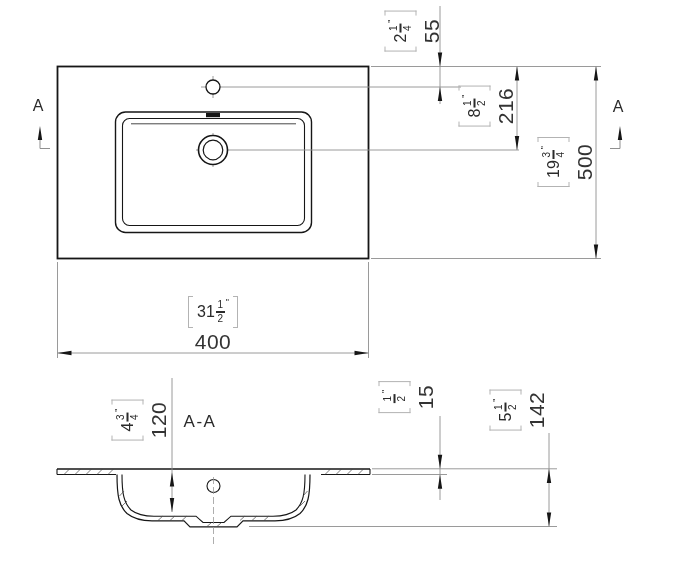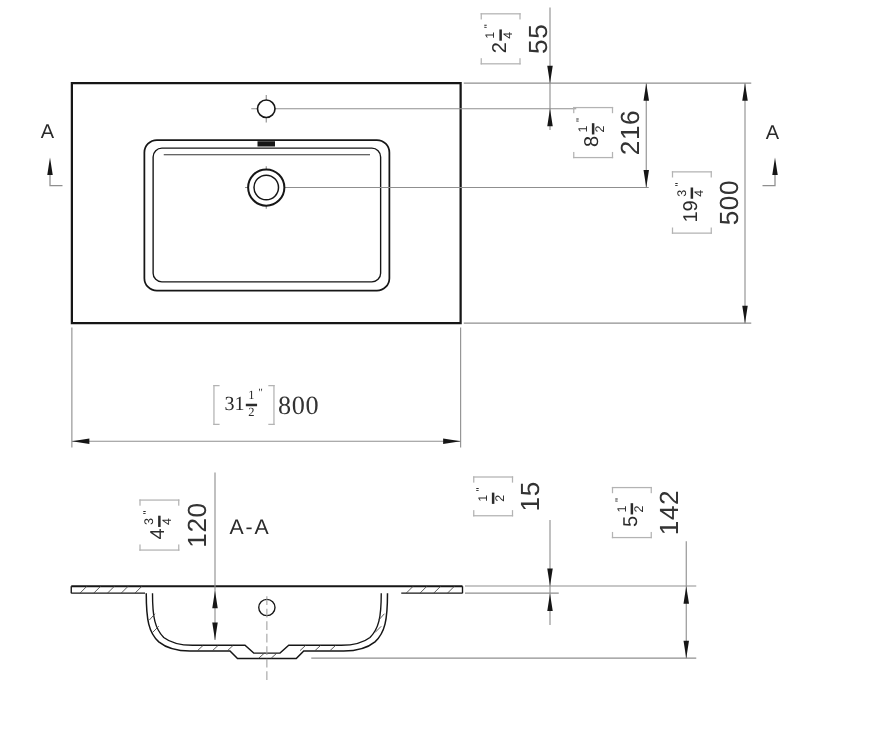--- a/index.html
+++ b/index.html
@@ -4,22 +4,22 @@
 <style>
   html,body{margin:0;padding:0;background:#fff;}
   #stage{
     position:relative; width:700px; height:583px; background:#ffffff;
     font-family:"Liberation Sans", sans-serif; overflow:hidden;
   }
   #linework{position:absolute; left:0; top:0;}
   .lbl{position:absolute; color:#2b2b2b; white-space:nowrap;}
   .vlabel{display:flex; flex-direction:column; align-items:center; gap:4px;
           transform:translate(-50%,-50%) rotate(-90deg);}
-  .hlabel{display:flex; flex-direction:row; align-items:center; gap:3px;
-          transform:translate(-50%,-50%);font-family:Liberation Serif, serif;}
+  .hlabel{display:flex; flex-direction:column; align-items:center; gap:3px;
+          transform:translate(-50%,-50%);}
   .center{transform:translate(-50%,-50%);}
   .imp{display:flex; align-items:center;}
   .bk{width:5px; height:32px; box-sizing:border-box;}
   .bk-l{border-left:1.3px solid #b3b3b3; border-top:1.3px solid #b3b3b3;
         border-bottom:1.3px solid #b3b3b3; margin-right:4px;}
   .bk-r{border-right:1.3px solid #b3b3b3; border-top:1.3px solid #b3b3b3;
         border-bottom:1.3px solid #b3b3b3; margin-left:4px;}
   .whole{font-size:16px; line-height:1; color:#2b2b2b;}
   .frac{display:flex; flex-direction:column; align-items:center; font-size:10px;
         line-height:1; color:#2b2b2b; margin-left:1px;}
@@ -180,21 +180,21 @@
       <span class="bk bk-l"></span>
       <span class="whole">31</span>
       <span class="frac">
         <span>1</span>
         <span class="frac-bar"></span>
         <span>2</span>
       </span>
       <span class="inch">"</span>
       <span class="bk bk-r"></span>
     </span>
-    <span class="metric">800</span>
+    <span class="metric">400</span>
   </div>
 
   <div class="lbl vlabel" style="left:140px; top:420px;">
     <span class="imp">
       <span class="bk bk-l"></span>
       <span class="whole">4</span>
       <span class="frac">
         <span>3</span>
         <span class="frac-bar"></span>
         <span>4</span>

